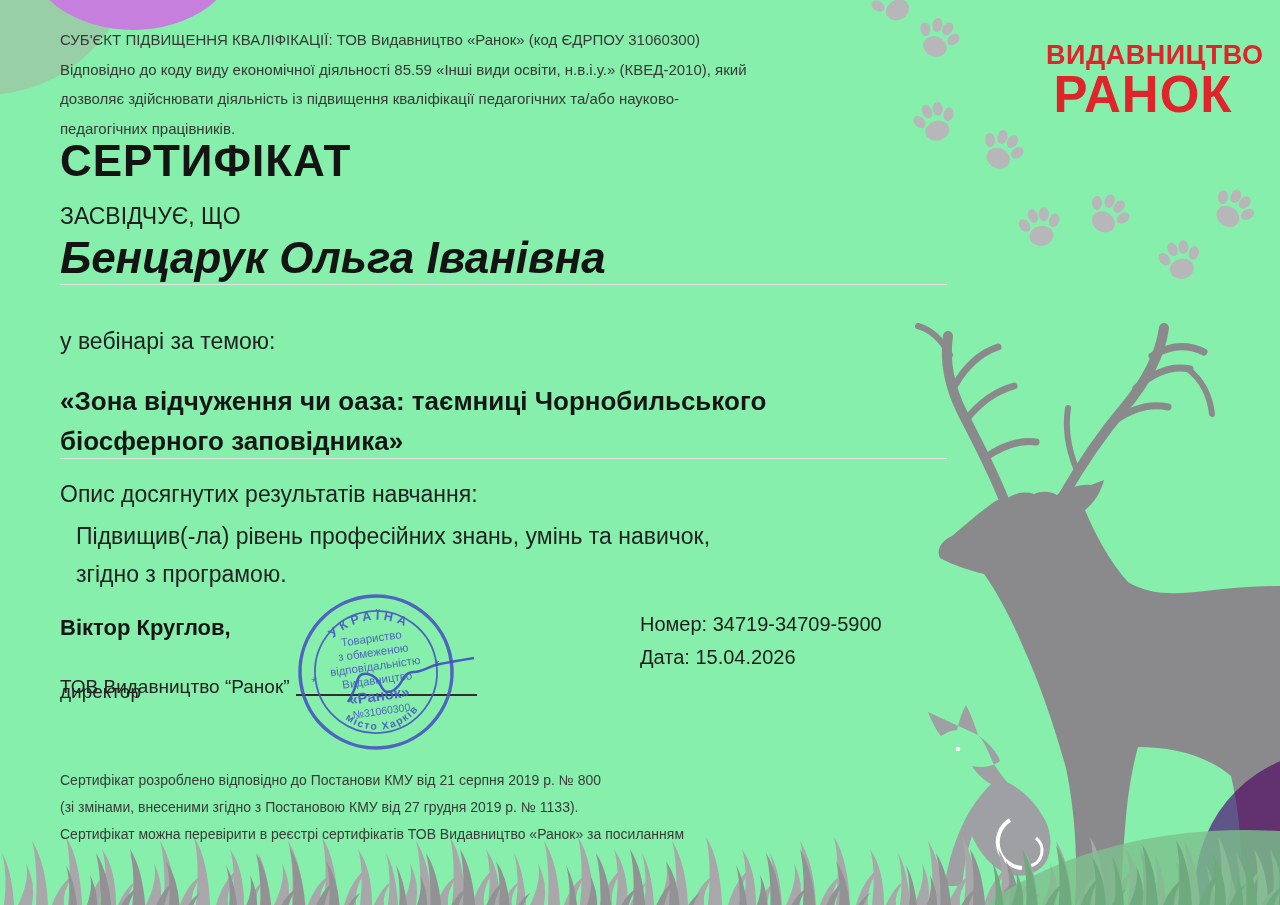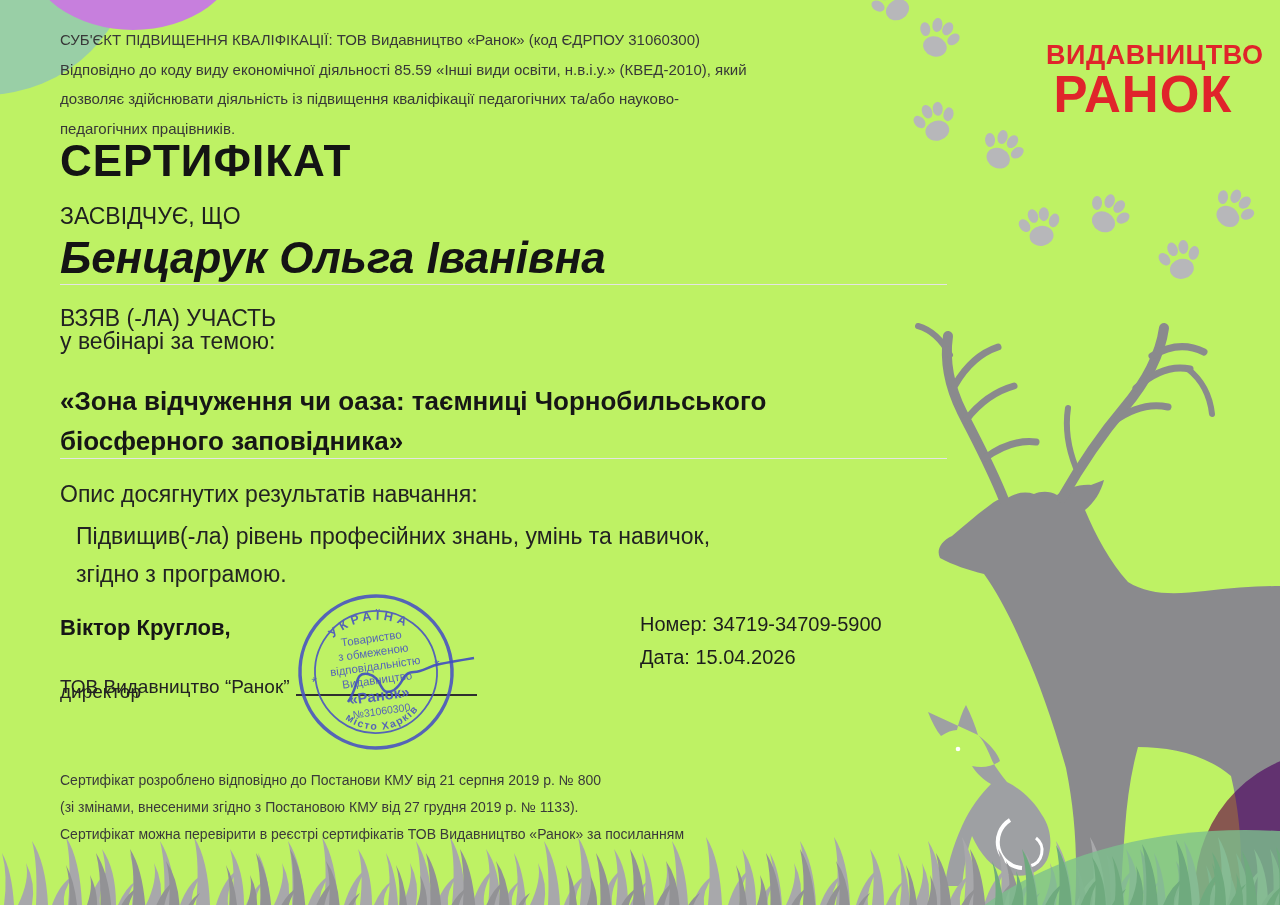--- a/index.html
+++ b/index.html
@@ -1,18 +1,18 @@
 <!DOCTYPE html>
 <html><head>
 <meta charset="utf-8">
 <style>
   * { margin:0; padding:0; box-sizing:border-box; }
   html,body { background:#fff; }
   .cert {
-    position:relative; width:1280px; height:905px; background:#bef264;
+    position:relative; width:1280px; height:905px; background:#86efac;
     overflow:hidden; font-family:"Liberation Sans", sans-serif; color:#222;padding-left:41px;
   }
   .abs { position:absolute; }
   .pre { white-space:pre-line; }
 
   .provider { left:60px; top:25px; width:770px; font-size:15px; line-height:29.5px; color:#383838; }
   .logo { left:1046px; top:40px; width:194px; text-align:center; color:#e0242b; }
   .logo-top { font-size:27px; font-weight:700; letter-spacing:0.5px; }
   .logo-bottom { font-size:51px; font-weight:800; letter-spacing:1px; margin-top:-6px; }
 
@@ -192,21 +192,20 @@
     <div class="logo-top">ВИДАВНИЦТВО</div>
     <div class="logo-bottom">РАНОК</div>
   </div>
 
   <div class="abs title">СЕРТИФІКАТ</div>
   <div class="abs certifies">ЗАСВІДЧУЄ, ЩО</div>
   <div class="abs name">Бенцарук Ольга Іванівна</div>
 
   <div class="abs divider div1"></div>
 
-  <div class="abs part1">ВЗЯВ (-ЛА) УЧАСТЬ</div>
   <div class="abs part2">у вебінарі за темою:</div>
   <div class="abs topic pre">«Зона відчуження чи оаза: таємниці Чорнобильського
 біосферного заповідника»</div>
 
   <div class="abs divider div2"></div>
 
   <div class="abs res-head">Опис досягнутих результатів навчання:</div>
   <div class="abs res-body pre">Підвищив(-ла) рівень професійних знань, умінь та навичок,
 згідно з програмою.</div>
 

